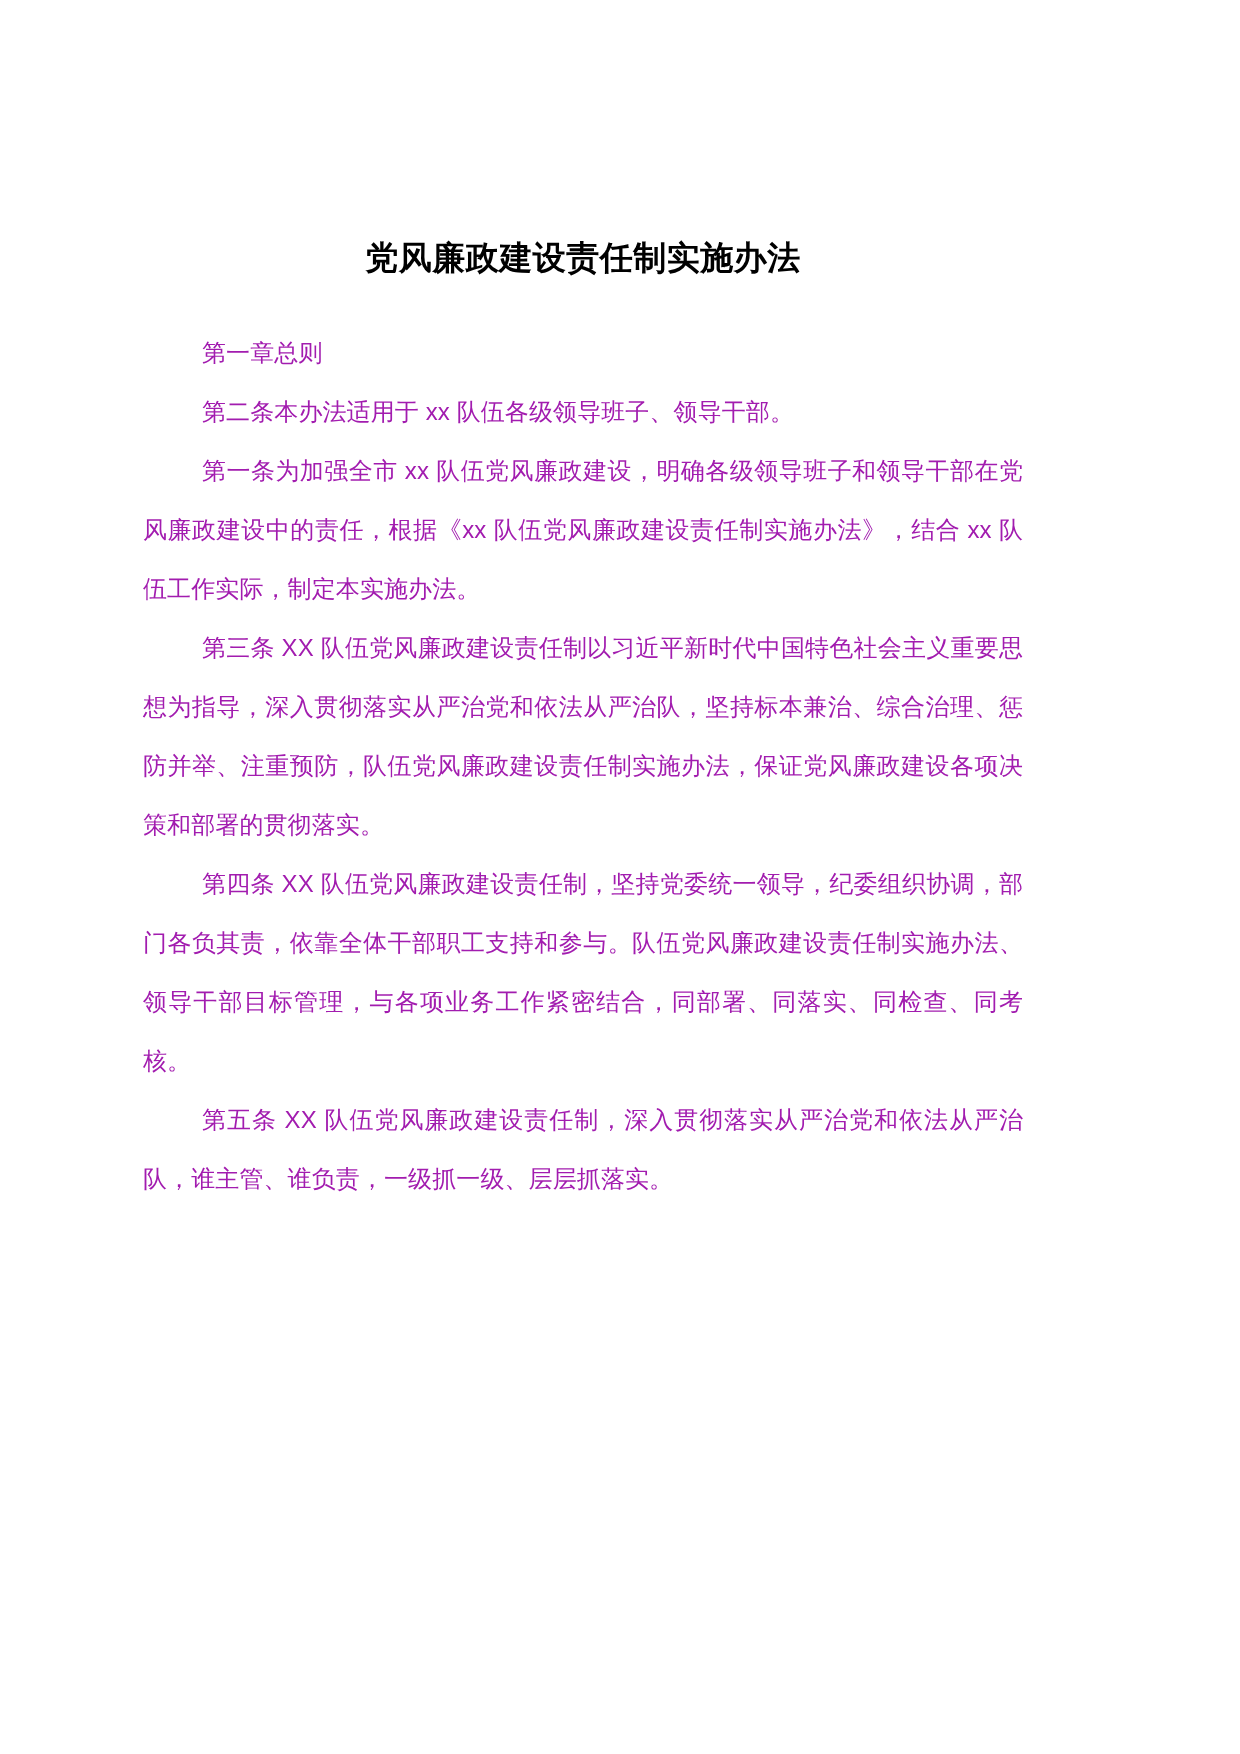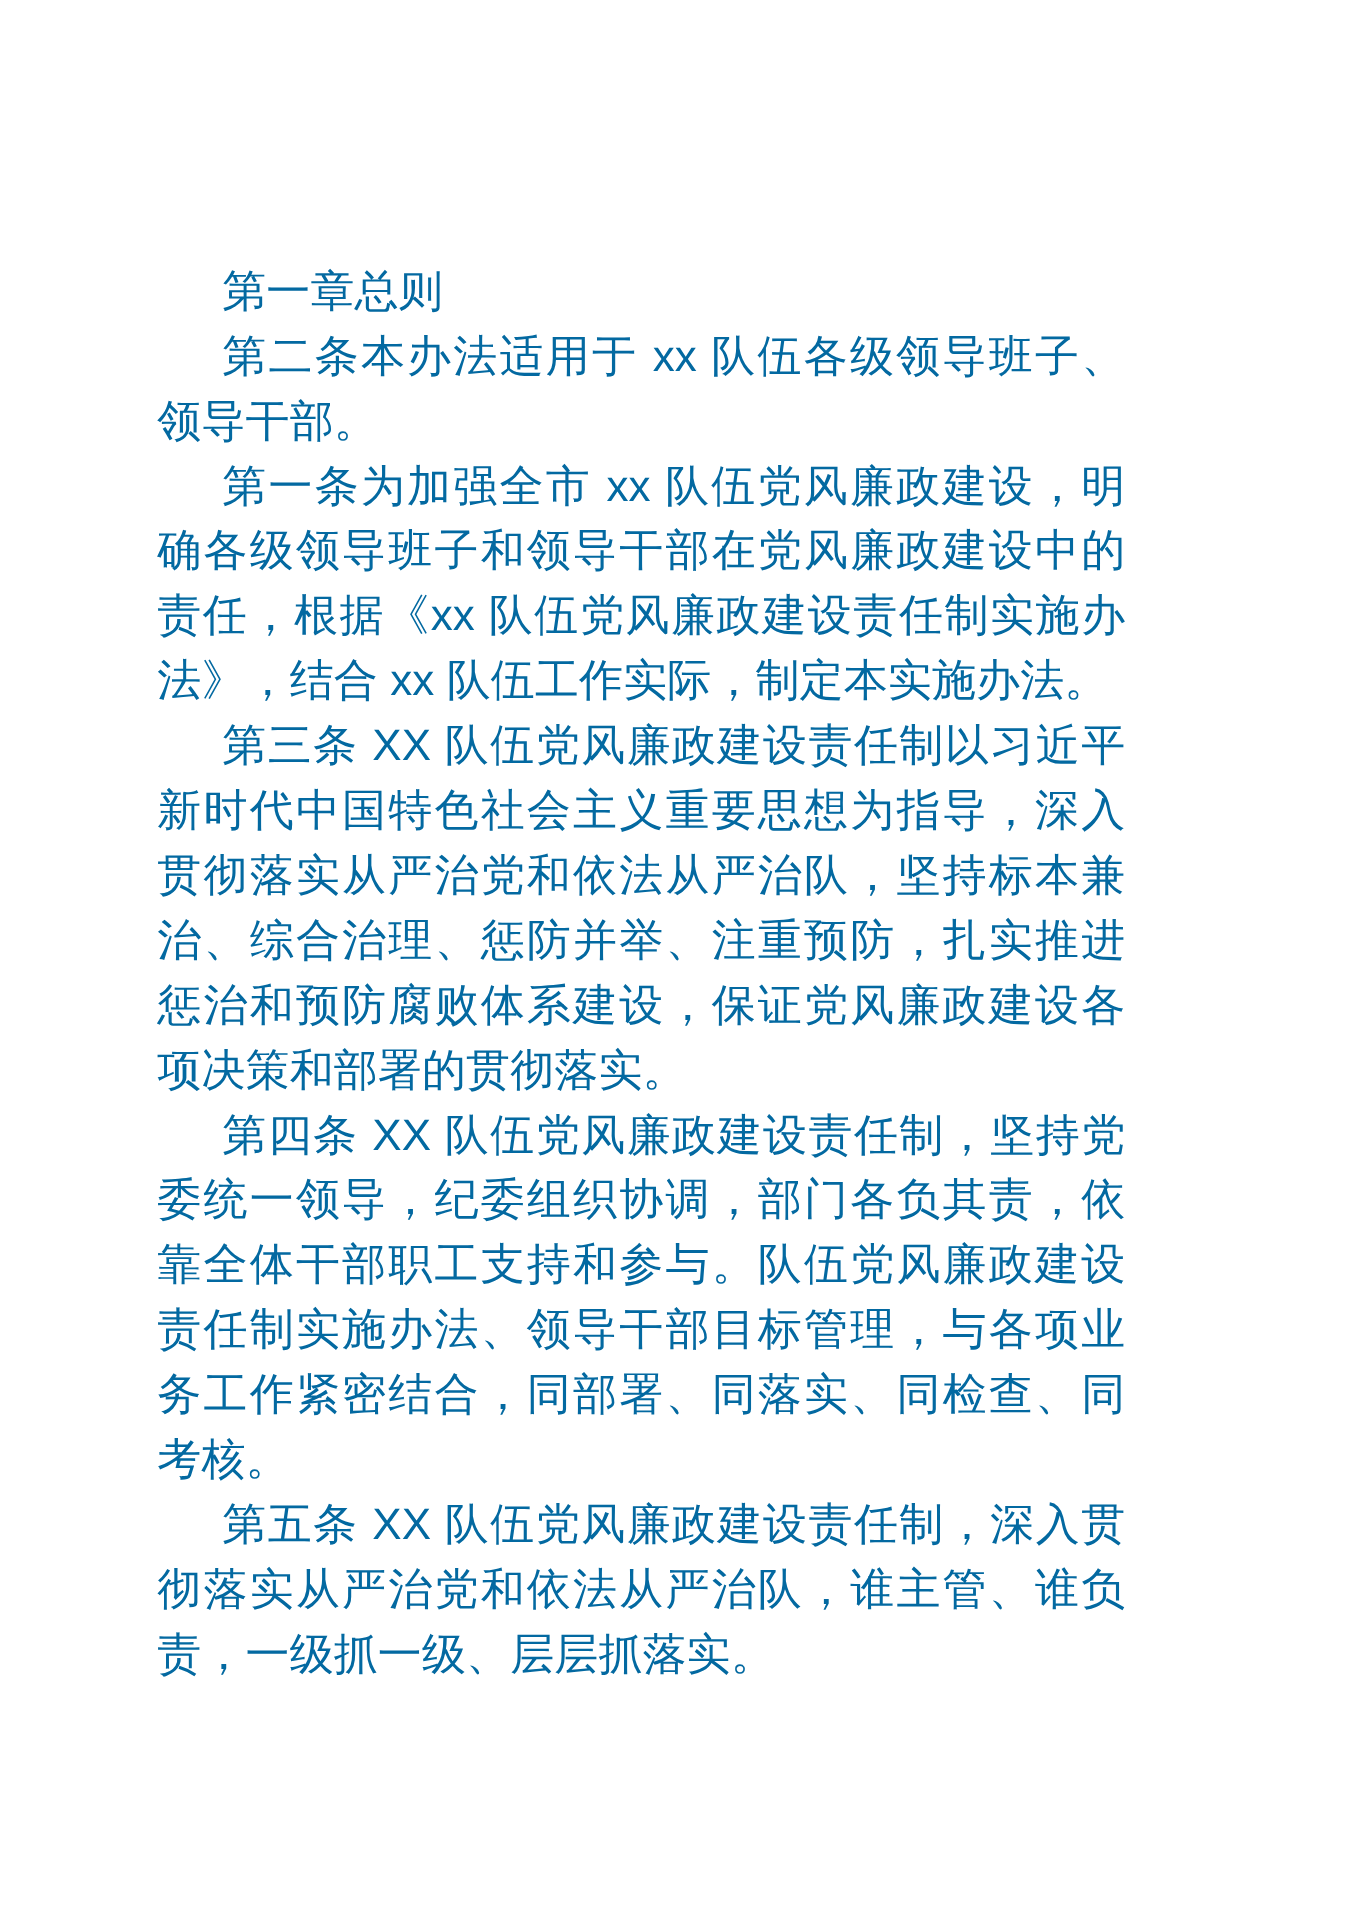--- a/index.html
+++ b/index.html
@@ -33,49 +33,50 @@
   .doc-title {
     font-size: 33px;
     font-weight: bold;
     text-align: center;
     letter-spacing: 0.5px;
     line-height: 1.35;
     margin: 0 0 42px 0;
     color: #000000;
   }
   .para {
-    font-size: 40px;
+    font-size: 24px;
     line-height: 59px;
     text-align: justify;
     text-justify: inter-ideograph;
     margin: 0 0 0 0;
     text-indent: 59px;
-    color: #0369a1;
+    color: #a21caf;
     letter-spacing: 0.1px;
   }
   .para + .para {
     margin-top: 0;
   }
   .para.chapter {
     margin-bottom: 0;
   }
 </style>
 </head>
 <body>
 
 <div class="page">
   <div class="content">
 
+    <h1 class="doc-title">党风廉政建设责任制实施办法</h1>
 
     <p class="para chapter">第一章总则</p>
 
     <p class="para">第二条本办法适用于 xx 队伍各级领导班子、领导干部。</p>
 
     <p class="para">第一条为加强全市 xx 队伍党风廉政建设，明确各级领导班子和领导干部在党风廉政建设中的责任，根据《xx 队伍党风廉政建设责任制实施办法》，结合 xx 队伍工作实际，制定本实施办法。</p>
 
-    <p class="para">第三条 XX 队伍党风廉政建设责任制以习近平新时代中国特色社会主义重要思想为指导，深入贯彻落实从严治党和依法从严治队，坚持标本兼治、综合治理、惩防并举、注重预防，扎实推进惩治和预防腐败体系建设，保证党风廉政建设各项决策和部署的贯彻落实。</p>
+    <p class="para">第三条 XX 队伍党风廉政建设责任制以习近平新时代中国特色社会主义重要思想为指导，深入贯彻落实从严治党和依法从严治队，坚持标本兼治、综合治理、惩防并举、注重预防，队伍党风廉政建设责任制实施办法，保证党风廉政建设各项决策和部署的贯彻落实。</p>
 
     <p class="para">第四条 XX 队伍党风廉政建设责任制，坚持党委统一领导，纪委组织协调，部门各负其责，依靠全体干部职工支持和参与。队伍党风廉政建设责任制实施办法、领导干部目标管理，与各项业务工作紧密结合，同部署、同落实、同检查、同考核。</p>
 
     <p class="para">第五条 XX 队伍党风廉政建设责任制，深入贯彻落实从严治党和依法从严治队，谁主管、谁负责，一级抓一级、层层抓落实。</p>
 
   </div>
 </div>
 
 </body></html>

